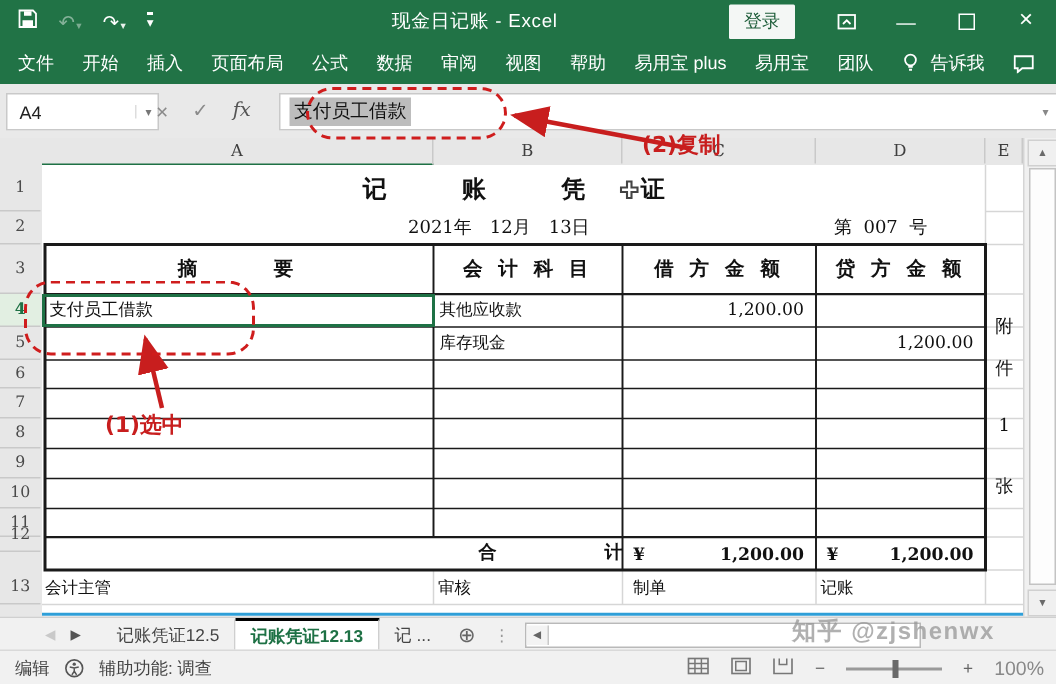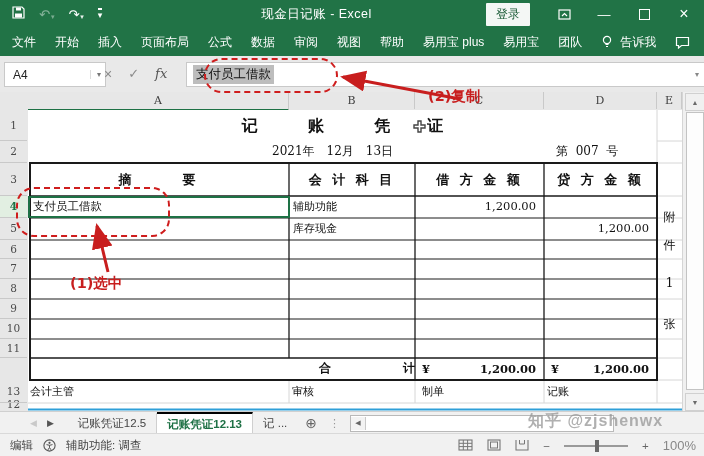--- a/index.html
+++ b/index.html
@@ -187,21 +187,21 @@
     <div class="rh" style="top:31px;height:21px;line-height:21px;">2</div>
     <div class="rh" style="top:53px;height:32px;line-height:32px;">3</div>
     <div class="rh rh-sel" style="top:86px;height:21px;line-height:21px;">4</div>
     <div class="rh" style="top:108px;height:21px;line-height:21px;">5</div>
     <div class="rh" style="top:130px;height:18px;line-height:18px;">6</div>
     <div class="rh" style="top:149px;height:19px;line-height:19px;">7</div>
     <div class="rh" style="top:169px;height:19px;line-height:19px;">8</div>
     <div class="rh" style="top:189px;height:19px;line-height:19px;">9</div>
     <div class="rh" style="top:209px;height:19px;line-height:19px;">10</div>
     <div class="rh" style="top:229px;height:18px;line-height:18px;">11</div>
-    <div class="rh" style="top:236px;height:21px;line-height:21px;margin-top:48px;">12</div>
+    <div class="rh" style="top:236px;height:21px;line-height:21px;">12</div>
     <div class="rh" style="top:270px;height:22px;line-height:22px;">13</div>
   </div>
 
   <div class="sheet">
     <svg class="sheet-grid" width="654" height="301" style="position:absolute;left:0;top:0;">
 
       <g stroke="#d6d6d6" stroke-width="1">
         <line x1="629" y1="31" x2="654" y2="31"></line>
           <line x1="629" y1="53" x2="654" y2="53"></line>
         <line x1="629" y1="86" x2="654" y2="86"></line>
@@ -255,21 +255,21 @@
 
     <div class="abs" style="left:244px;top:33px;font-size:12px;">2021年　12月　13日</div>
     <div class="abs" style="left:528px;top:33px;font-size:12px;">第  007  号</div>
 
     <div class="abs cellhead" style="left:0;top:53px;width:261px;">摘　　　要</div>
     <div class="abs cellhead" style="left:261px;top:53px;width:126px;">会 计 科 目</div>
     <div class="abs cellhead" style="left:387px;top:53px;width:129px;">借 方 金 额</div>
     <div class="abs cellhead" style="left:516px;top:53px;width:113px;">贷 方 金 额</div>
 
     <div class="abs" style="left:5px;top:86px;height:21px;line-height:21px;font-size:11.5px;">支付员工借款</div>
-    <div class="abs" style="left:265px;top:86px;height:21px;line-height:21px;font-size:11px;">辅助功能</div>
+    <div class="abs" style="left:265px;top:86px;height:21px;line-height:21px;font-size:11px;">其他应收款</div>
     <div class="abs amt" style="left:387px;top:86px;width:121px;height:21px;line-height:21px;">1,200.00</div>
 
     <div class="abs" style="left:265px;top:108px;height:21px;line-height:21px;font-size:11px;">库存现金</div>
     <div class="abs amt" style="left:516px;top:108px;width:105px;height:21px;line-height:21px;">1,200.00</div>
 
     <div class="abs" style="left:0;top:248px;width:387px;height:21px;line-height:21px;text-align:right;font-weight:bold;font-size:12px;">合　　　　　　计</div>
     <div class="abs tot" style="left:387px;top:248px;width:129px;height:21px;padding:0 8px 0 7px;box-sizing:border-box;">
       <span>¥</span>
       <span>1,200.00</span>
     </div>

